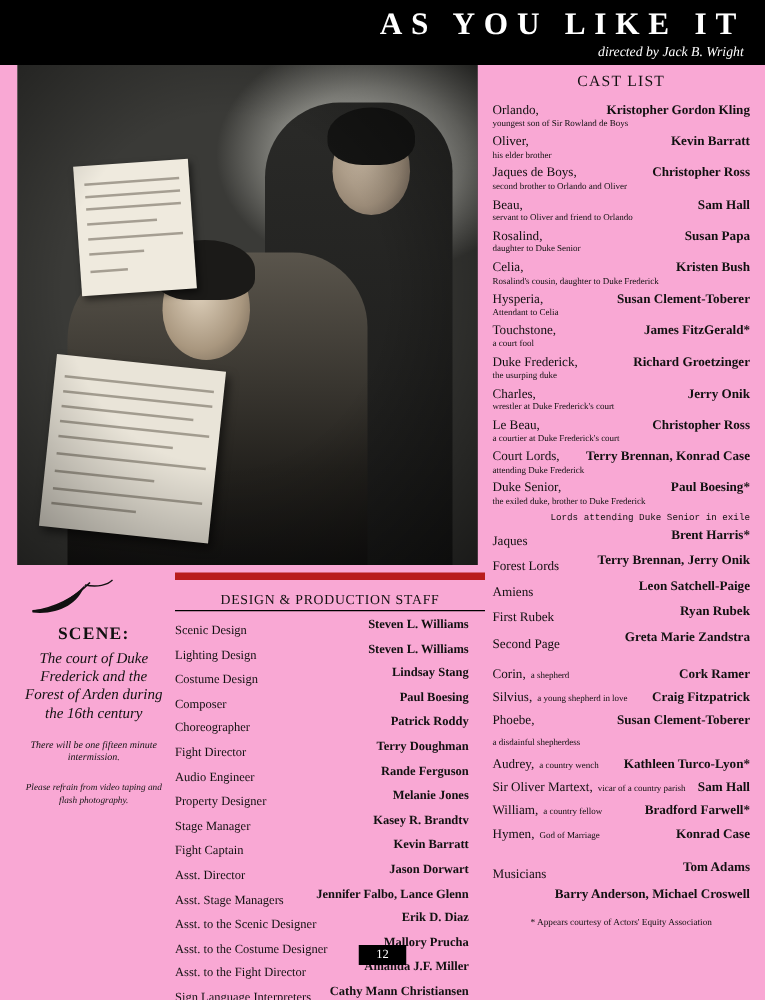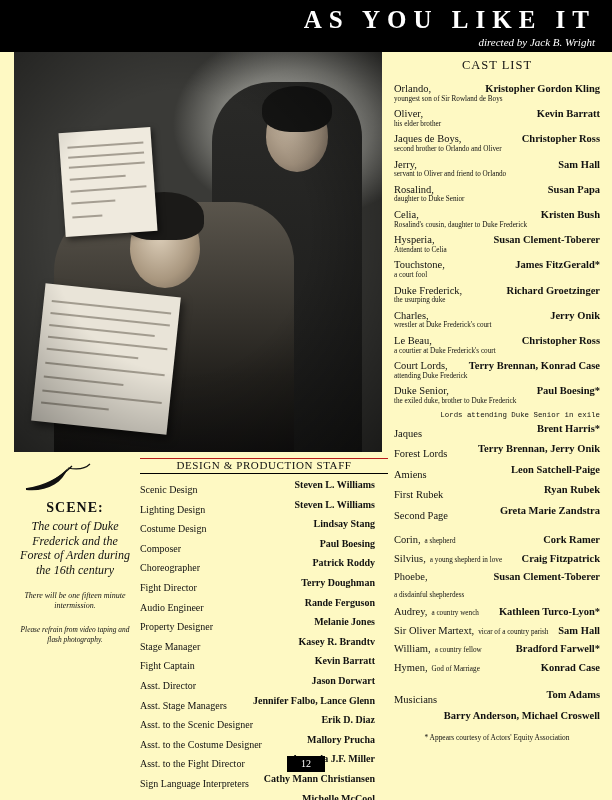--- a/index.html
+++ b/index.html
@@ -7,21 +7,21 @@
   body {
     width:612px; height:800px;
     background:#ffffff;
     font-family:"Liberation Sans", sans-serif;
     color:#111;
     position:relative;
     overflow:hidden;
   }
   .page {
     position:absolute; left:0; top:0; width:612px; height:800px;
-    background:#fef9c3;
+    background:#f9a8d4;
   }
 
   
   .header-band {
     position:absolute; left:0; top:0; width:612px; height:52px;
     background:#000;
   }
   .header-title {
     position:absolute; right:16px; top:6px;
     color:#fff;
@@ -185,21 +185,21 @@
   }
   .staff-title {
     text-align:center;
     font-family:"Liberation Serif", serif;
     font-size:11px;
     letter-spacing:.6px;
     padding-bottom:2px;
     border-bottom:1px solid #000;
     margin-bottom:5px;
   }
-  .staff-title-top { border-top:1px solid #b91c1c; padding-top:0; }
+  .staff-title-top { border-top:6px solid #b91c1c; padding-top:10px; }
   .staff-row {
     position:relative; min-height:13px; margin-bottom:1.6px;
   }
   .staff-role {
     font-family:"Liberation Serif", serif; font-size:10px;
   }
   .staff-name {
     position:absolute; right:13px; top:0;
     font-family:"Liberation Serif", serif; font-size:10px; font-weight:bold;
     white-space:nowrap;
@@ -266,21 +266,21 @@
           <div class="role">Oliver,</div>
           <div class="role-sub">his elder brother</div>
           <div class="actor">Kevin Barratt</div>
         </div>
         <div class="cast-row">
           <div class="role">Jaques de Boys,</div>
           <div class="role-sub">second brother to Orlando and Oliver</div>
           <div class="actor">Christopher Ross</div>
         </div>
         <div class="cast-row">
-          <div class="role">Jerry,</div>
+          <div class="role">Beau,</div>
           <div class="role-sub">servant to Oliver and friend to Orlando</div>
           <div class="actor">Sam Hall</div>
         </div>
         <div class="cast-row">
           <div class="role">Rosalind,</div>
           <div class="role-sub">daughter to Duke Senior</div>
           <div class="actor">Susan Papa</div>
         </div>
         <div class="cast-row">
           <div class="role">Celia,</div>

